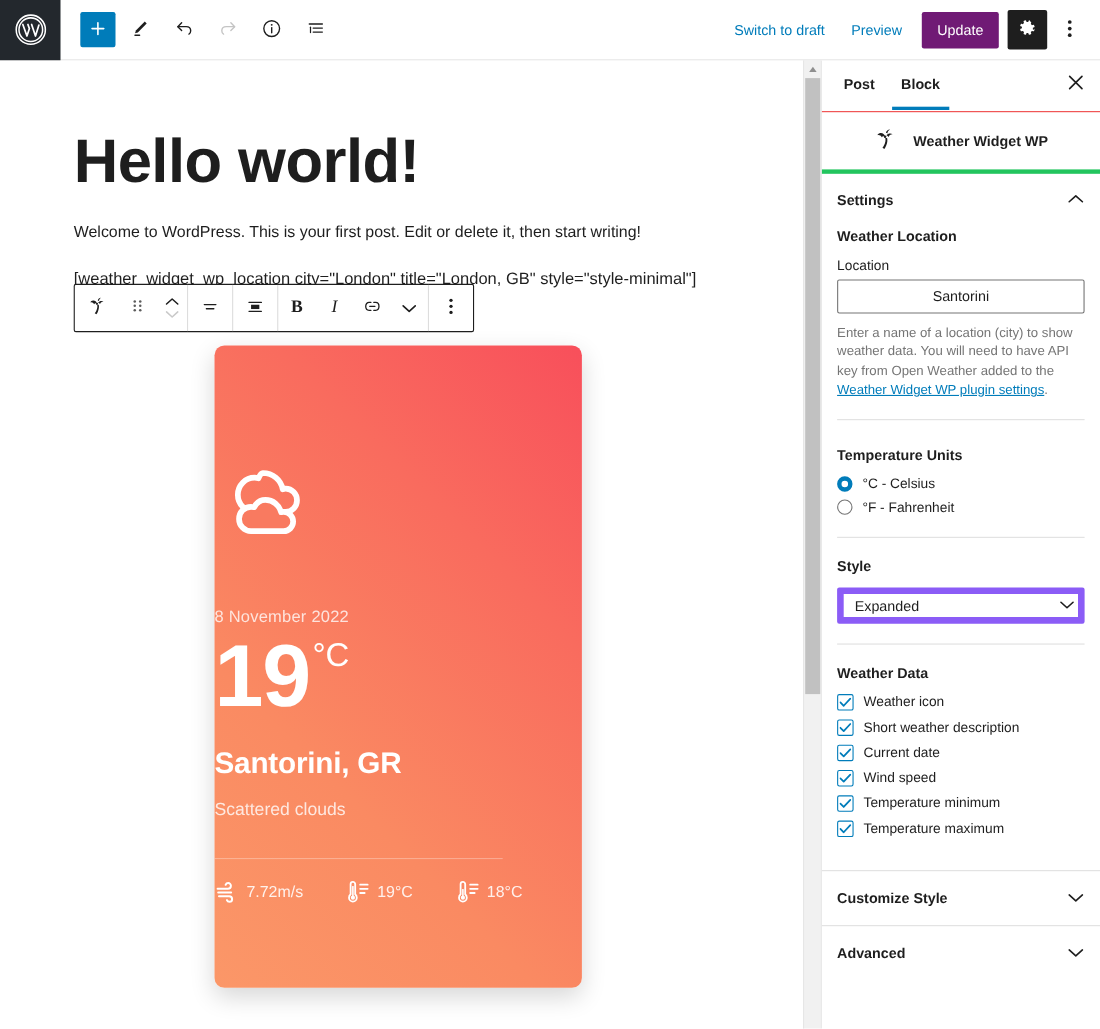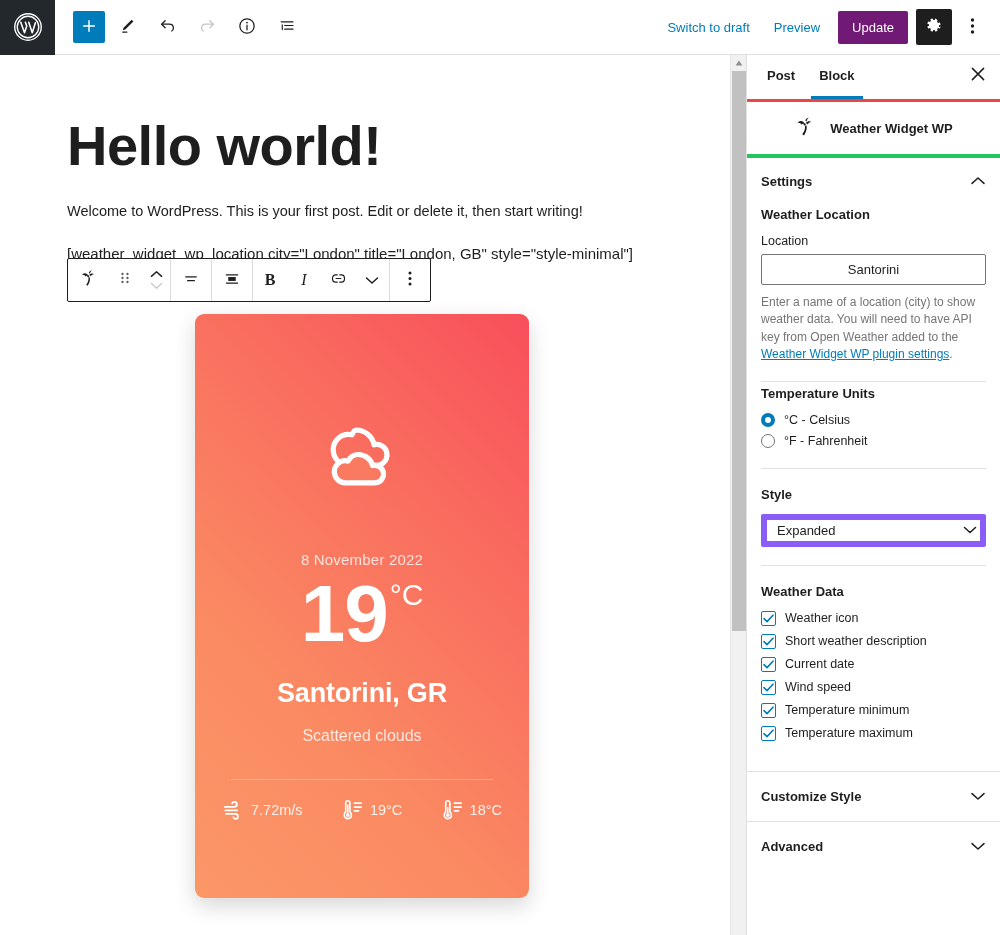--- a/index.html
+++ b/index.html
@@ -172,21 +172,20 @@
   .weather-card {
     position: absolute;
     left: 195px; top: 259px;
     width: 334px; height: 584px;
     border-radius: 9px;
     background: linear-gradient(45deg, #fb9768 0%, #fa8a62 32%, #f96b5e 70%, #f84f5b 100%);
     box-shadow: 0 8px 22px rgba(0,0,0,0.16);
     color: #ffffff;
     display: flex;
     flex-direction: column;
-    align-items: center;
     overflow: hidden;
   }
   .wc-icon { margin-top: 105px; }
   .wc-date {
     margin-top: 44px;
     font-size: 15px;
     color: rgba(255,255,255,0.78);
     letter-spacing: 0.2px;
   }
   .wc-temp {
@@ -267,21 +266,21 @@
     width: 254px; height: 880px;
     background: #ffffff;
     border-left: 1px solid #e0e0e0;
     overflow: hidden;
     font-size: 13px;
   }
   .sb-tabs {
     display: flex;
     align-items: center;
     height: 47px;
-    border-bottom: 3px solid #ef4444;
+    border-bottom: 1px solid #ef4444;
     padding: 0 4px 4px 8px;
     position: relative;
   }
   .sb-tab {
     background: transparent; border: none;
     font-size: 13px;
     font-weight: 600;
     font-family: "Liberation Sans", sans-serif;
     color: #1e1e1e;
     padding: 15px 12px;
@@ -752,21 +751,21 @@
     <div class="sb-fieldlabel">Location</div>
 
     <input class="sb-input" type="text" value="Santorini" style="">
 
     <div class="sb-help">
       <span>Enter a name of a location (city) to show weather data. You will need to have API key from Open Weather added to the </span><a href="#">Weather Widget WP plugin settings</a><span>.</span>
     </div>
 
     <div class="sb-hr"></div>
 
-    <div class="sb-grouplabel" style="margin-top:4px">Temperature Units</div>
+    <div class="sb-grouplabel" style="margin-top:24px">Temperature Units</div>
 
     <label class="sb-radio-row">
       <span class="radio checked"></span>
       <span>°C - Celsius</span>
     </label>
     <label class="sb-radio-row">
       <span class="radio"></span>
       <span>°F - Fahrenheit</span>
     </label>
 

